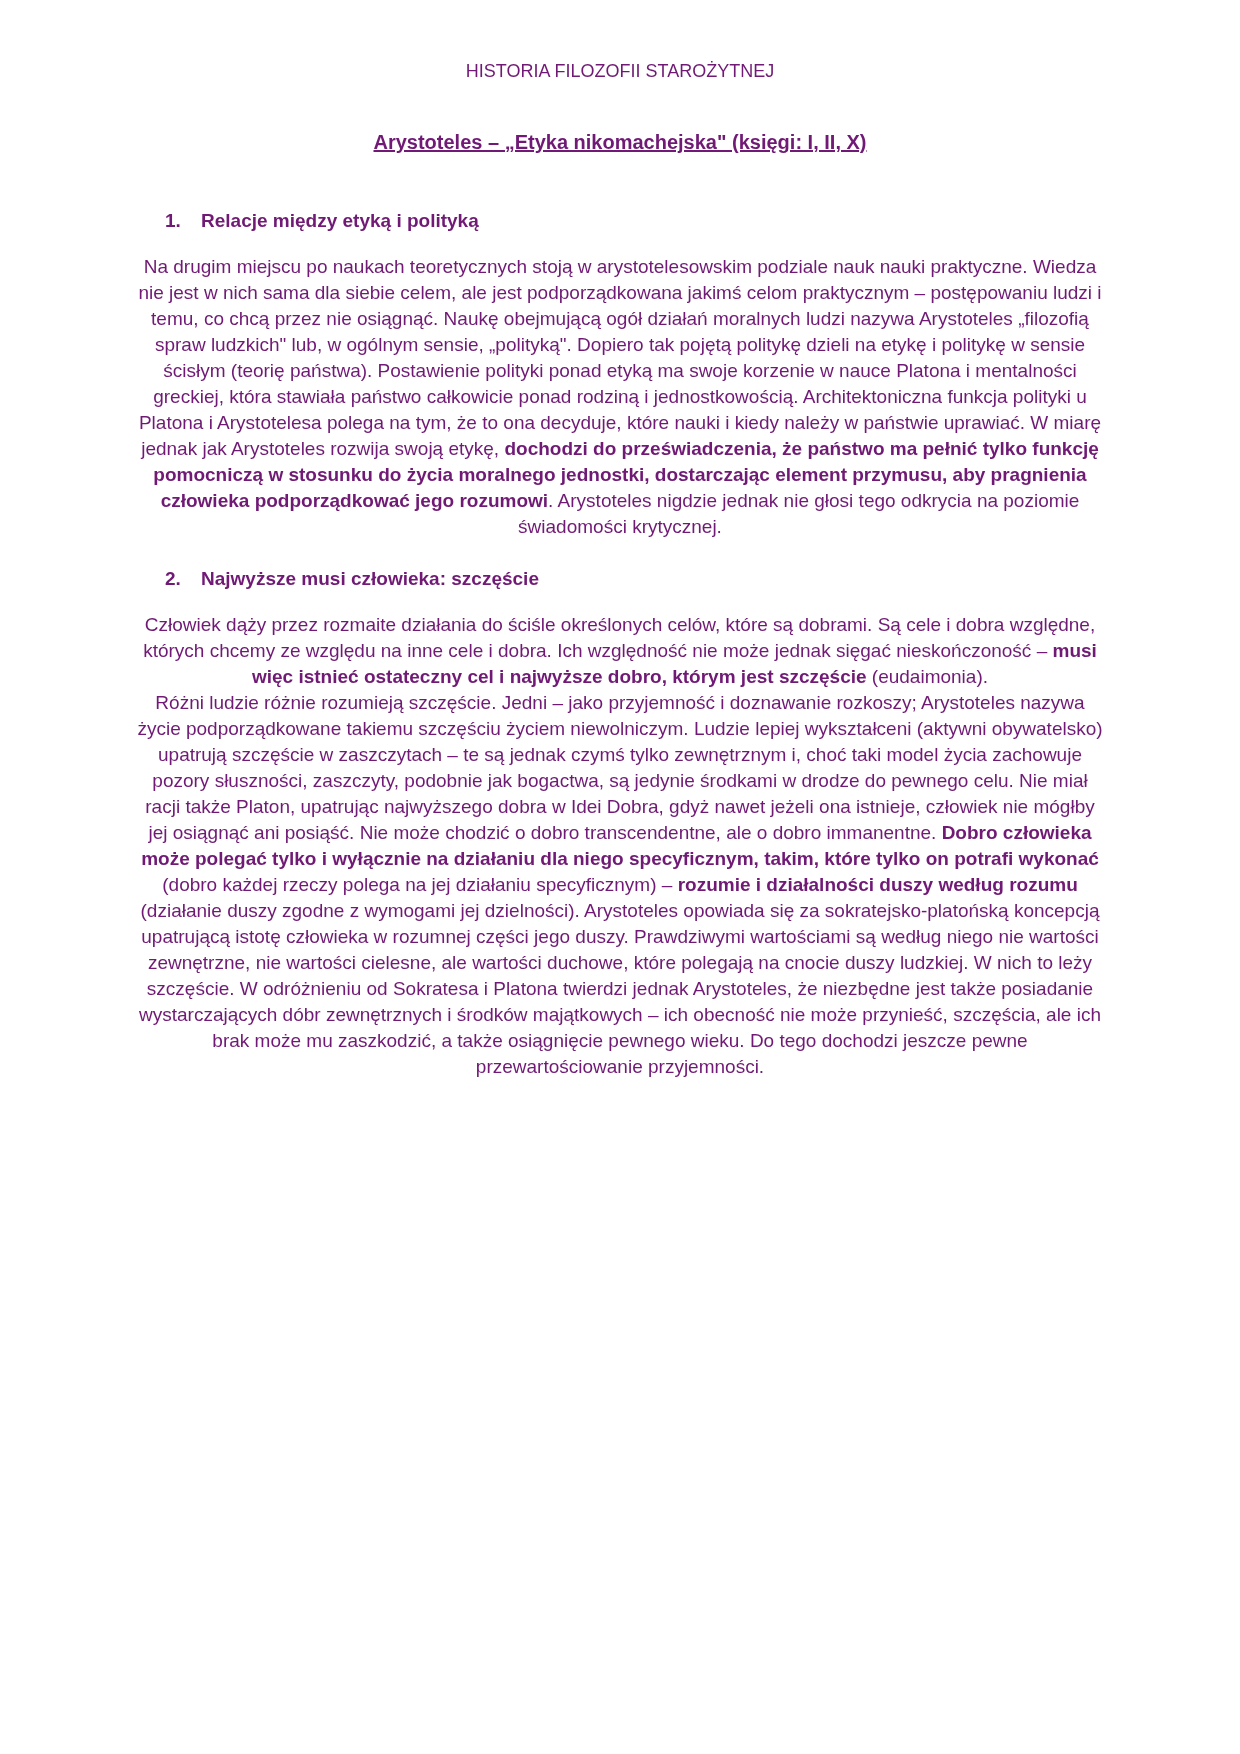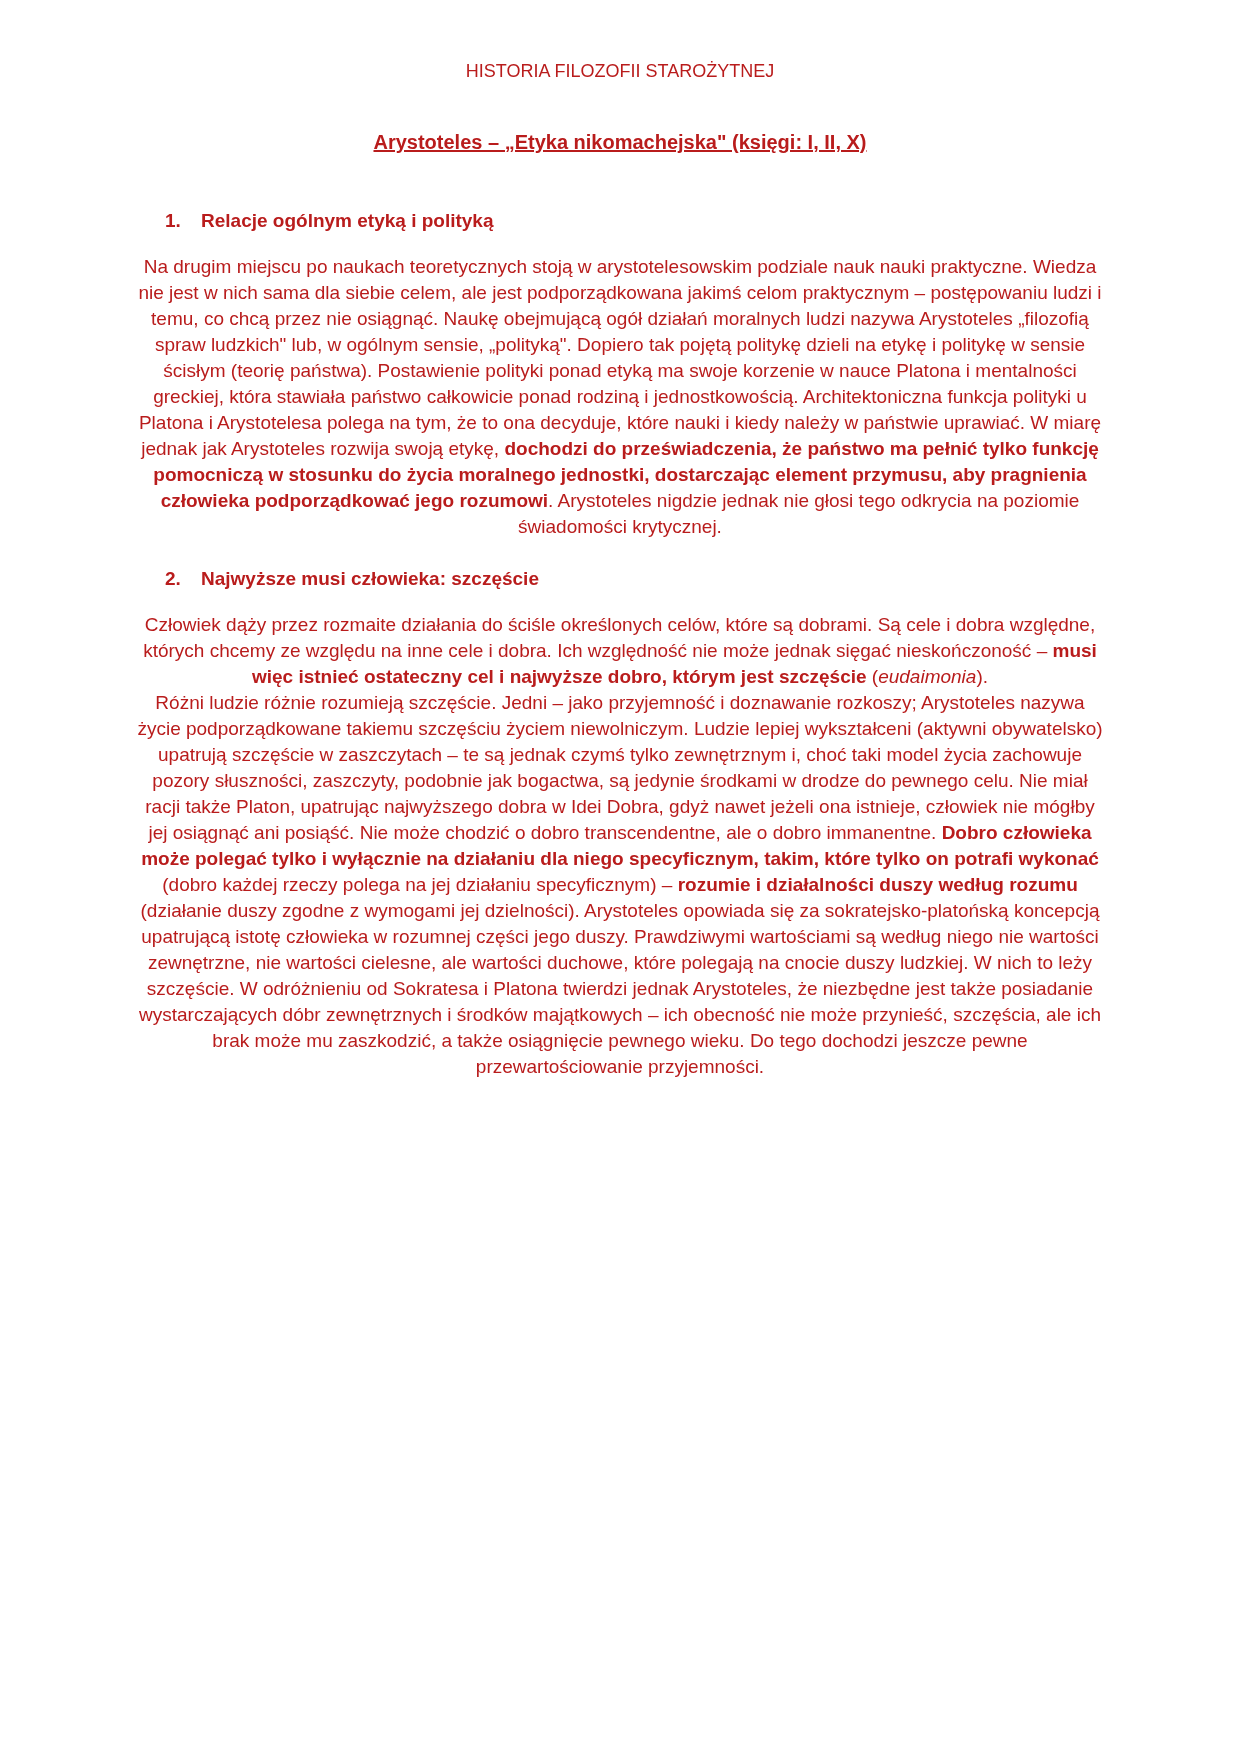--- a/index.html
+++ b/index.html
@@ -9,21 +9,21 @@
   }
   .page {
     position: relative;
     width: 1240px;
     height: 1754px;
     margin: 0 auto;
     background: #ffffff;
     box-sizing: border-box;
     padding: 58px 135px 60px 135px;
     font-family: "Liberation Sans", "DejaVu Sans", sans-serif;
-    color: #b91c1c;
+    color: #701a75;
     overflow: hidden;
   }
   .doc-header {
     text-align: center;
     font-size: 18px;
     line-height: 26px;
     font-weight: 400;
     margin: 0 0 44px 0;
   }
   .doc-title {
@@ -49,35 +49,35 @@
   section:first-of-type .section-heading {
     margin-top: 0;
   }
   .para {
     margin: 0;
     font-size: 19px;
     line-height: 26px;
     text-align: center;
   }
   .bold { font-weight: 700; }
-  .italic { font-style: italic; }
+  .italic { }
 </style>
 </head>
 <body>
 
 <div class="page">
   <div class="doc-header">HISTORIA FILOZOFII STAROŻYTNEJ</div>
 
   <div class="doc-title">Arystoteles – „Etyka nikomachejska" (księgi: I, II, X)</div>
 
   <div>
       <section>
         <div class="section-heading">
           <span class="sec-num">1.</span>
-          <span>Relacje ogólnym etyką i polityką</span>
+          <span>Relacje między etyką i polityką</span>
         </div>
         <p class="para"><span>Na drugim miejscu po naukach teoretycznych stoją w arystotelesowskim podziale nauk nauki praktyczne. Wiedza nie jest w nich sama dla siebie celem, ale jest podporządkowana jakimś celom praktycznym – postępowaniu ludzi i temu, co chcą przez nie osiągnąć. Naukę obejmującą ogół działań moralnych ludzi nazywa Arystoteles „filozofią spraw ludzkich" lub, w ogólnym sensie, „polityką". Dopiero tak pojętą politykę dzieli na etykę i politykę w sensie ścisłym (teorię państwa). Postawienie polityki ponad etyką ma swoje korzenie w nauce Platona i mentalności greckiej, która stawiała państwo całkowicie ponad rodziną i jednostkowością. Architektoniczna funkcja polityki u Platona i Arystotelesa polega na tym, że to ona decyduje, które nauki i kiedy należy w państwie uprawiać. W miarę jednak jak Arystoteles rozwija swoją etykę, </span><span class="bold">dochodzi do przeświadczenia, że państwo ma pełnić tylko funkcję pomocniczą w stosunku do życia moralnego jednostki, dostarczając element przymusu, aby pragnienia człowieka podporządkować jego rozumowi</span><span>. Arystoteles nigdzie jednak nie głosi tego odkrycia na poziomie świadomości krytycznej.</span></p>
       </section>
       <section>
         <div class="section-heading">
           <span class="sec-num">2.</span>
           <span>Najwyższe musi człowieka: szczęście</span>
         </div>
         <p class="para"><span>Człowiek dąży przez rozmaite działania do ściśle określonych celów, które są dobrami. Są cele i dobra względne, których chcemy ze względu na inne cele i dobra. Ich względność nie może jednak sięgać nieskończoność – </span><span class="bold">musi więc istnieć ostateczny cel i najwyższe dobro, którym jest szczęście</span><span> (</span><span class="italic">eudaimonia</span><span>).</span></p>
         <p class="para"><span>Różni ludzie różnie rozumieją szczęście. Jedni – jako przyjemność i doznawanie rozkoszy; Arystoteles nazywa życie podporządkowane takiemu szczęściu życiem niewolniczym. Ludzie lepiej wykształceni (aktywni obywatelsko) upatrują szczęście w zaszczytach – te są jednak czymś tylko zewnętrznym i, choć taki model życia zachowuje pozory słuszności, zaszczyty, podobnie jak bogactwa, są jedynie środkami w drodze do pewnego celu. Nie miał racji także Platon, upatrując najwyższego dobra w Idei Dobra, gdyż nawet jeżeli ona istnieje, człowiek nie mógłby jej osiągnąć ani posiąść. Nie może chodzić o dobro transcendentne, ale o dobro immanentne. </span><span class="bold">Dobro człowieka może polegać tylko i wyłącznie na działaniu dla niego specyficznym, takim, które tylko on potrafi wykonać</span><span> (dobro każdej rzeczy polega na jej działaniu specyficznym) – </span><span class="bold">rozumie i działalności duszy według rozumu</span><span> (działanie duszy zgodne z wymogami jej dzielności). Arystoteles opowiada się za sokratejsko-platońską koncepcją upatrującą istotę człowieka w rozumnej części jego duszy. Prawdziwymi wartościami są według niego nie wartości zewnętrzne, nie wartości cielesne, ale wartości duchowe, które polegają na cnocie duszy ludzkiej. W nich to leży szczęście. W odróżnieniu od Sokratesa i Platona twierdzi jednak Arystoteles, że niezbędne jest także posiadanie wystarczających dóbr zewnętrznych i środków majątkowych – ich obecność nie może przynieść, szczęścia, ale ich brak może mu zaszkodzić, a także osiągnięcie pewnego wieku. Do tego dochodzi jeszcze pewne przewartościowanie przyjemności.</span></p>

